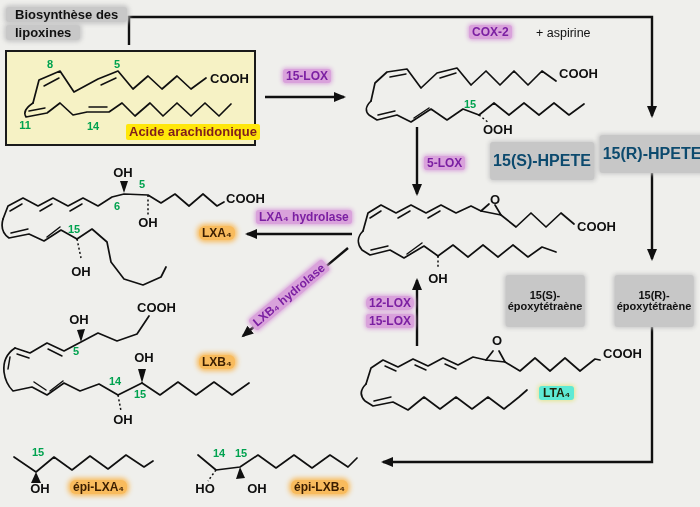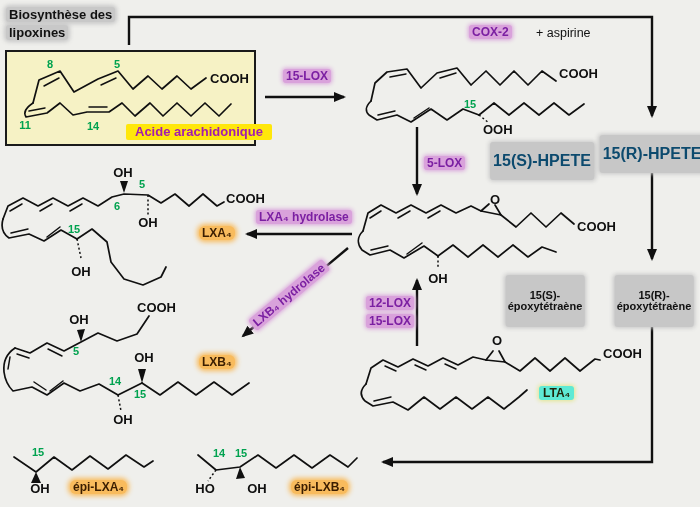--- a/index.html
+++ b/index.html
@@ -1,34 +1,34 @@
 <!DOCTYPE html>
 <html><head>
 <meta charset="utf-8">
 <style>
   html,body{margin:0;padding:0;}
   body{font-family:"Liberation Sans","DejaVu Sans",sans-serif;}
   .stage{position:relative;width:700px;height:507px;background:#efefec;overflow:hidden;}
   .abs{position:absolute;white-space:nowrap;}
   .ttl{font-size:13px;font-weight:bold;color:#111;background:#c8c8c8;border-radius:3px;
-       padding:0 3px;box-shadow:0 0 4px 2px #c8c8c8;display:inline-block;line-height:15px;}
+       padding:0 9px;box-shadow:0 0 4px 2px #c8c8c8;display:inline-block;line-height:15px;}
   .enz{font-size:12px;font-weight:bold;color:#7b1fa2;background:#d9a2db;border-radius:3px;
        padding:0 3px;box-shadow:0 0 4px 1px #d9a2db;line-height:14px;}
   .prod{font-size:16px;font-weight:bold;color:#0c4a6e;background:#c7c7c7;border-radius:3px;
        padding:12px 3px;box-shadow:0 0 4px 1px #c7c7c7;line-height:14px;}
   .prod2{font-size:11px;font-weight:bold;color:#111;background:#c7c7c7;border-radius:3px;
        padding:15px 2px;box-shadow:0 0 4px 1px #c7c7c7;text-align:center;line-height:11px;
        transform:translateX(-50%);}
   .orange{font-size:12px;font-weight:bold;color:#3a1d00;background:#f8bb5d;border-radius:6px;
        padding:0 3px;box-shadow:0 0 5px 2px #f8bb5d;line-height:14px;}
   .lime{font-size:12px;font-weight:bold;color:#1f2408;background:#5eead4;border-radius:3px;
        padding:0 4px;box-shadow:0 0 4px 1px #e2e68d;line-height:14px;}
   .plain{font-size:12.5px;color:#111;line-height:14px;}
-  .aa-label{font-size:13px;font-weight:bold;color:#a21caf;background:#ffe70a;border-radius:2px;
-       padding:0 9px;line-height:16px;}
+  .aa-label{font-size:13px;font-weight:bold;color:#7f1d1d;background:#ffe70a;border-radius:2px;
+       padding:0 3px;line-height:16px;}
   .yellow-box{position:absolute;left:5px;top:50px;width:251px;height:96px;
        background:#f6f2c5;border:2.5px solid #1a1a1a;box-sizing:border-box;}
   .rot{transform:translate(-50%,-50%) rotate(-40deg);transform-origin:center;}
   svg{position:absolute;left:0;top:0;}
   .bond{stroke:#101010;stroke-width:1.7;fill:none;stroke-linecap:round;stroke-linejoin:round;}
   .dbl{stroke:#101010;stroke-width:1.5;fill:none;stroke-linecap:round;}
   .dash{stroke:#101010;stroke-width:1.5;fill:none;stroke-dasharray:2 2.4;}
   .wedge{fill:#101010;stroke:none;}
   .arrow{stroke:#101010;stroke-width:2.4;fill:none;}
   .chem{font-family:"Liberation Sans","DejaVu Sans",sans-serif;font-size:13px;font-weight:bold;fill:#101010;}
@@ -183,21 +183,21 @@
   </div>
 
   <span class="abs aa-label" style="left:126px;top:124px;">Acide arachidonique</span>
 
   <span class="abs enz" style="left:283px;top:69px;">15-LOX</span>
   <span class="abs enz" style="left:469px;top:25px;">COX-2</span>
   <span class="abs plain" style="left:536px;top:26px;">+ aspirine</span>
   <span class="abs enz" style="left:424px;top:156px;">5-LOX</span>
   <span class="abs enz" style="left:256px;top:210px;">LXA₄ hydrolase</span>
   <span class="abs enz rot" style="left:289px;top:295px;">LXB₄ hydrolase</span>
-  <span class="abs enz" style="left:366px;top:296px;">12-LOX</span>
+  <span class="abs enz" style="left:366px;top:296px;border-radius:6px;">12-LOX</span>
   <span class="abs enz" style="left:366px;top:314px;">15-LOX</span>
 
   <span class="abs prod" style="left:542px;top:142px;transform:translateX(-50%);">15(S)-HPETE</span>
   <span class="abs prod" style="left:652px;top:135px;transform:translateX(-50%);">15(R)-HPETE</span>
   <div class="abs prod2" style="left:545px;top:275px;">
     <span>15(S)-</span><br>
     <span>époxytétraène</span>
   </div>
   <div class="abs prod2" style="left:654px;top:275px;">
     <span>15(R)-</span><br>

